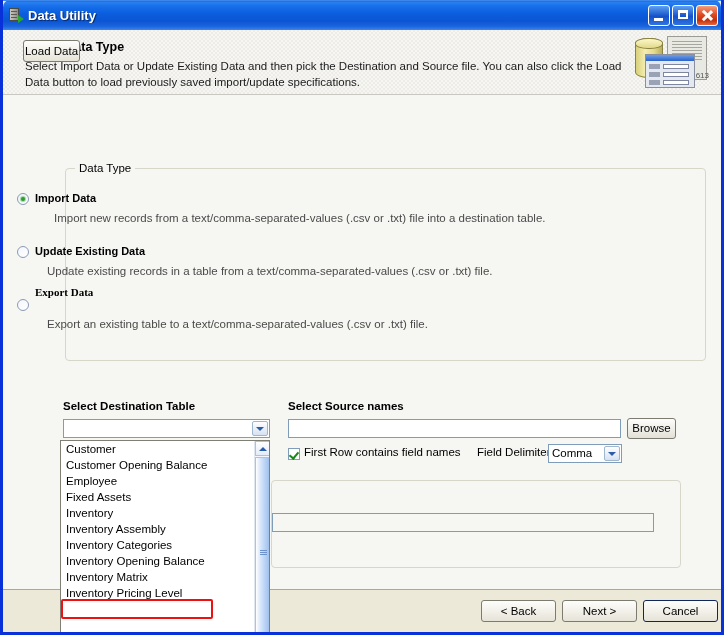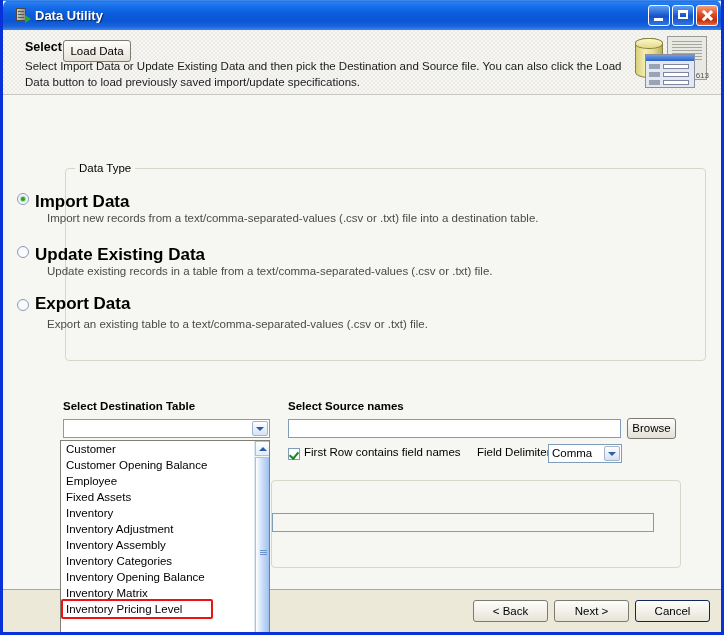--- a/index.html
+++ b/index.html
@@ -29,21 +29,21 @@
   #titlebar {
     position: relative;
     height: 30px;
     background: linear-gradient(to bottom,
        #0a5fd4 0%, #2a7ff0 8%, #166ee8 22%,
        #0b5ede 45%, #0b55d4 70%, #1a64dd 88%, #3d86ec 100%);
     border-top-left-radius: 7px;
     border-top-right-radius: 7px;
     display: flex;
     align-items: center;
-    padding-left: 12px;
+    padding-left: 5px;
     box-sizing: border-box;
   }
   #titlebar::before {
     content: "";
     position: absolute;
     left: 0; top: 0; right: 0; height: 1px;
     background: #3d86ec;
   }
   .title-icon {
     width: 16px; height: 16px;
@@ -238,21 +238,21 @@
     position: absolute;
     left: 3px; top: 3px;
     width: 4px; height: 4px;
     border-radius: 50%;
     background: #2e9c2e;
     box-shadow: 0 0 1px 1px rgba(46,156,46,.45);
   }
   .opt-label {
     position: absolute;
     left: 32px;
-    font-size: 17px;
+    font-size: 11px;
     font-weight: bold;
     color: #000;
     white-space: nowrap;
   }
   .opt-desc {
     position: absolute;
     left: 44px;
     font-size: 11.5px;
     color: #4a4a4a;
     white-space: nowrap;
@@ -474,39 +474,39 @@
     width: 75px; height: 22px;
     background: linear-gradient(to bottom,#fdfdfc,#f3f1ea 48%,#e6e3d8);
     border: 1px solid #7b7b70;
     border-radius: 3px;
     box-sizing: border-box;
     font-size: 11.5px;
     color: #000;
     text-align: center;
     line-height: 20px;
     cursor: default;
+    margin-left: 8px;
   }
   #btn-back   { left: 470px; }
   #btn-next   { left: 551px; }
   #btn-cancel { left: 632px; border: 1px solid #12265e; }
   #btn-load {
     position: absolute;
     left: 20px; top: 10px;
-    width: 68px; height: 22px;
+    width: 57px; height: 22px;
     background: linear-gradient(to bottom,#fdfdfc,#f3f1ea 48%,#e6e3d8);
     border: 1px solid #7b7b70;
     border-radius: 3px;
     box-sizing: border-box;
     font-size: 11.5px;
     color: #000;
     text-align: center;
     line-height: 20px;
     cursor: default;
     z-index: 10;
-    margin-left: 40px;
   }
 </style>
 </head>
 <body>
 
 <div id="window" class="hatch">
 
   <div id="titlebar">
     <span class="title-icon">
       <span class="ti-box"></span>
@@ -548,32 +548,32 @@
         <span class="hg-num">613</span>
       </div>
     </div>
 
     <div id="group-datatype"></div>
     <div id="group-datatype-legend">Data Type</div>
 
     <div class="opt">
       <span class="radio checked" style="top:163px;"></span>
       <span class="opt-label" style="top:162px;">Import Data</span>
-      <span class="opt-desc" style="top:182px;">Import new records from a text/comma-separated-values (.csv or .txt) file into a destination table.</span>
+      <span class="opt-desc" style="top:182px;margin-left:7px;">Import new records from a text/comma-separated-values (.csv or .txt) file into a destination table.</span>
     </div>
 
     <div class="opt">
       <span class="radio" style="top:216px;"></span>
       <span class="opt-label" style="top:215px;">Update Existing Data</span>
       <span class="opt-desc" style="top:235px;">Update existing records in a table from a text/comma-separated-values (.csv or .txt) file.</span>
     </div>
 
     <div class="opt">
       <span class="radio" style="top:269px;"></span>
-      <span class="opt-label" style="top:264px;">Export Data</span>
+      <span class="opt-label" style="top:256px;font-family:Liberation Serif, serif;">Export Data</span>
       <span class="opt-desc" style="top:288px;">Export an existing table to a text/comma-separated-values (.csv or .txt) file.</span>
     </div>
 
     <div class="section-label" id="lbl-dest">Select Destination Table</div>
     <div id="combo-dest">
       <span id="combo-dest-value"></span>
       <span class="combo-arrow"></span>
     </div>
 
     <div class="section-label" id="lbl-src">Select Source names</div>
@@ -603,21 +603,20 @@
     </div>
     <div id="btn-load">Load Data</div>
 
     <div id="dropdown">
       <div id="dd-list">
           <div class="dd-item">Customer</div>
           <div class="dd-item">Customer Opening Balance</div>
           <div class="dd-item">Employee</div>
           <div class="dd-item">Fixed Assets</div>
           <div class="dd-item">Inventory</div>
-          <div class="dd-item">Inventory Adjustment</div>
           <div class="dd-item">Inventory Assembly</div>
           <div class="dd-item">Inventory Categories</div>
           <div class="dd-item">Inventory Opening Balance</div>
           <div class="dd-item">Inventory Matrix</div>
           <div class="dd-item">Inventory Pricing Level</div>
         </div>
       <div id="dd-scroll">
         <div class="sb-btn sb-up"></div>
         <div id="sb-thumb">
             <span class="grip"></span>

